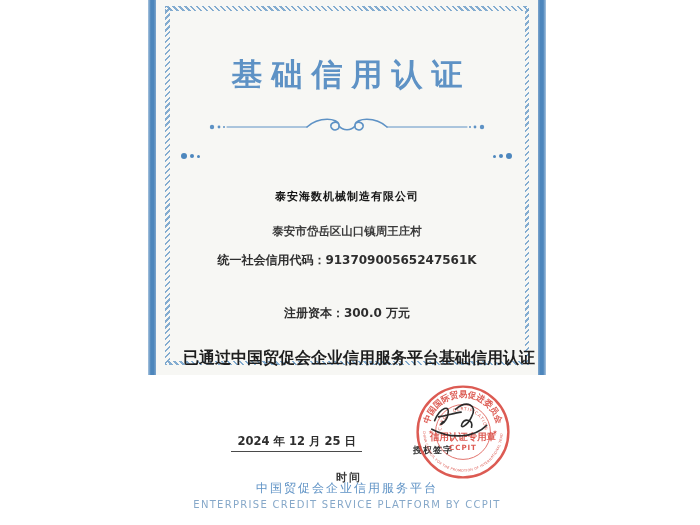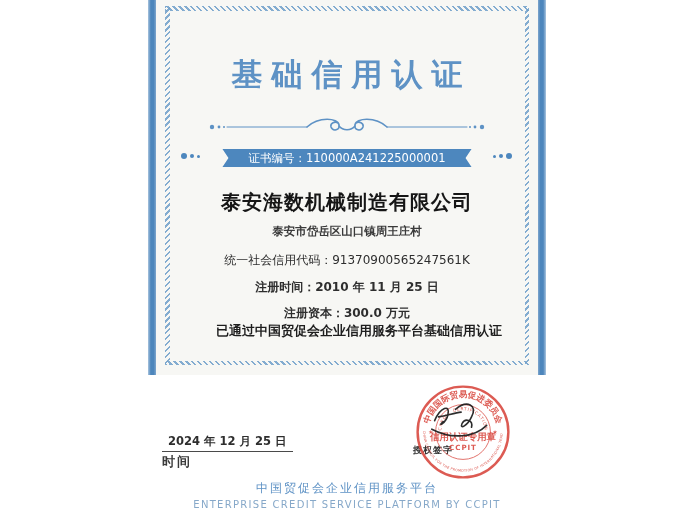--- a/index.html
+++ b/index.html
@@ -29,32 +29,32 @@
           clip-path:polygon(0 0,100% 0,calc(100% - 6px) 50%,100% 100%,0 100%,6px 50%);}
   .dots{position:absolute;top:6px;display:flex;align-items:center;gap:3px;}
   .dots.l{left:50%;margin-left:-166px;}
   .dots.r{left:50%;margin-left:146px;flex-direction:row-reverse;}
   .dots i{display:block;border-radius:50%;background:#4d87be;}
   .dots i:nth-child(1){width:6px;height:6px;}
   .dots i:nth-child(2){width:4px;height:4px;}
   .dots i:nth-child(3){width:3px;height:3px;}
 
   .line{position:absolute;left:0;right:0;text-align:center;color:#2e2e2e;}
-  .company{top:189px;font-size:20px;font-weight:700;color:#161616;letter-spacing:1px;}
+  .company{top:189px;font-size:11px;font-weight:700;color:#161616;letter-spacing:1px;}
   .address{top:224px;font-size:11.5px;font-weight:600;color:#3a3a3a;}
-  .code{top:252px;font-size:12px;font-weight:400;}
+  .code{top:252px;font-size:12px;font-weight:700;}
   .regtime{top:279px;font-size:12px;font-weight:600;}
   .regcap{top:305px;font-size:12px;font-weight:600;}
-  .certified{top:322px;font-size:13px;font-weight:700;color:#1e1e1e;padding-left:24px;}
+  .certified{top:348px;font-size:16px;font-weight:700;color:#1e1e1e;padding-left:24px;}
   .validity{top:371px;font-size:12.5px;font-weight:700;color:#1e1e1e;}
 
-  .issue-block{position:absolute;left:14px;top:430px;width:200px;text-align:left;}
+  .issue-block{position:absolute;left:14px;top:430px;width:200px;text-align:right;}
   .issue-date{display:inline-block;font-size:11.5px;font-weight:600;color:#2e2e2e;
               border-bottom:1px solid #4a4a4a;padding:0 6px 2px;}
-  .issue-label{margin-top:1px;font-size:13px;font-weight:600;color:#3a3a3a;letter-spacing:2px;}
+  .issue-label{margin-top:18px;font-size:11px;font-weight:600;color:#3a3a3a;letter-spacing:2px;}
 
   .sign-label{position:absolute;left:265px;top:444px;width:100px;text-align:left;
               font-size:9px;font-weight:700;color:#333333;letter-spacing:1px;z-index:1;}
   .stamp{position:absolute;left:263px;top:380px;width:104px;height:104px;z-index:2;}
 
   .footer-cn{position:absolute;left:0;right:0;top:480px;text-align:center;
              font-size:12px;font-weight:400;color:#5e92c5;letter-spacing:2px;}
   .footer-en{position:absolute;left:0;right:0;top:499px;text-align:center;
              font-size:10px;color:#86a8c9;letter-spacing:1.3px;}
 </style>
@@ -90,32 +90,30 @@
           <circle cx="263" cy="11" r="1"></circle>
       </g>
     </svg>
 
     <div class="ribbon-wrap">
       <span class="dots l">
           <i></i>
           <i></i>
           <i></i>
         </span>
-      <span class="ribbon">证书编号：110000A241225000001</span>
       <span class="dots r">
           <i></i>
           <i></i>
           <i></i>
         </span>
     </div>
 
     <div class="line company">泰安海数机械制造有限公司</div>
     <div class="line address">泰安市岱岳区山口镇周王庄村</div>
     <div class="line code">统一社会信用代码：91370900565247561K</div>
-    <div class="line regtime">注册时间：2010 年 11 月 25 日</div>
     <div class="line regcap">注册资本：300.0 万元</div>
     <div class="line certified">已通过中国贸促会企业信用服务平台基础信用认证</div>
 
     <div class="issue-block">
       <span class="issue-date">2024 年 12 月 25 日</span>
       <div class="issue-label">时间</div>
     </div>
 
     <div class="sign-label">授权签字</div>
 

